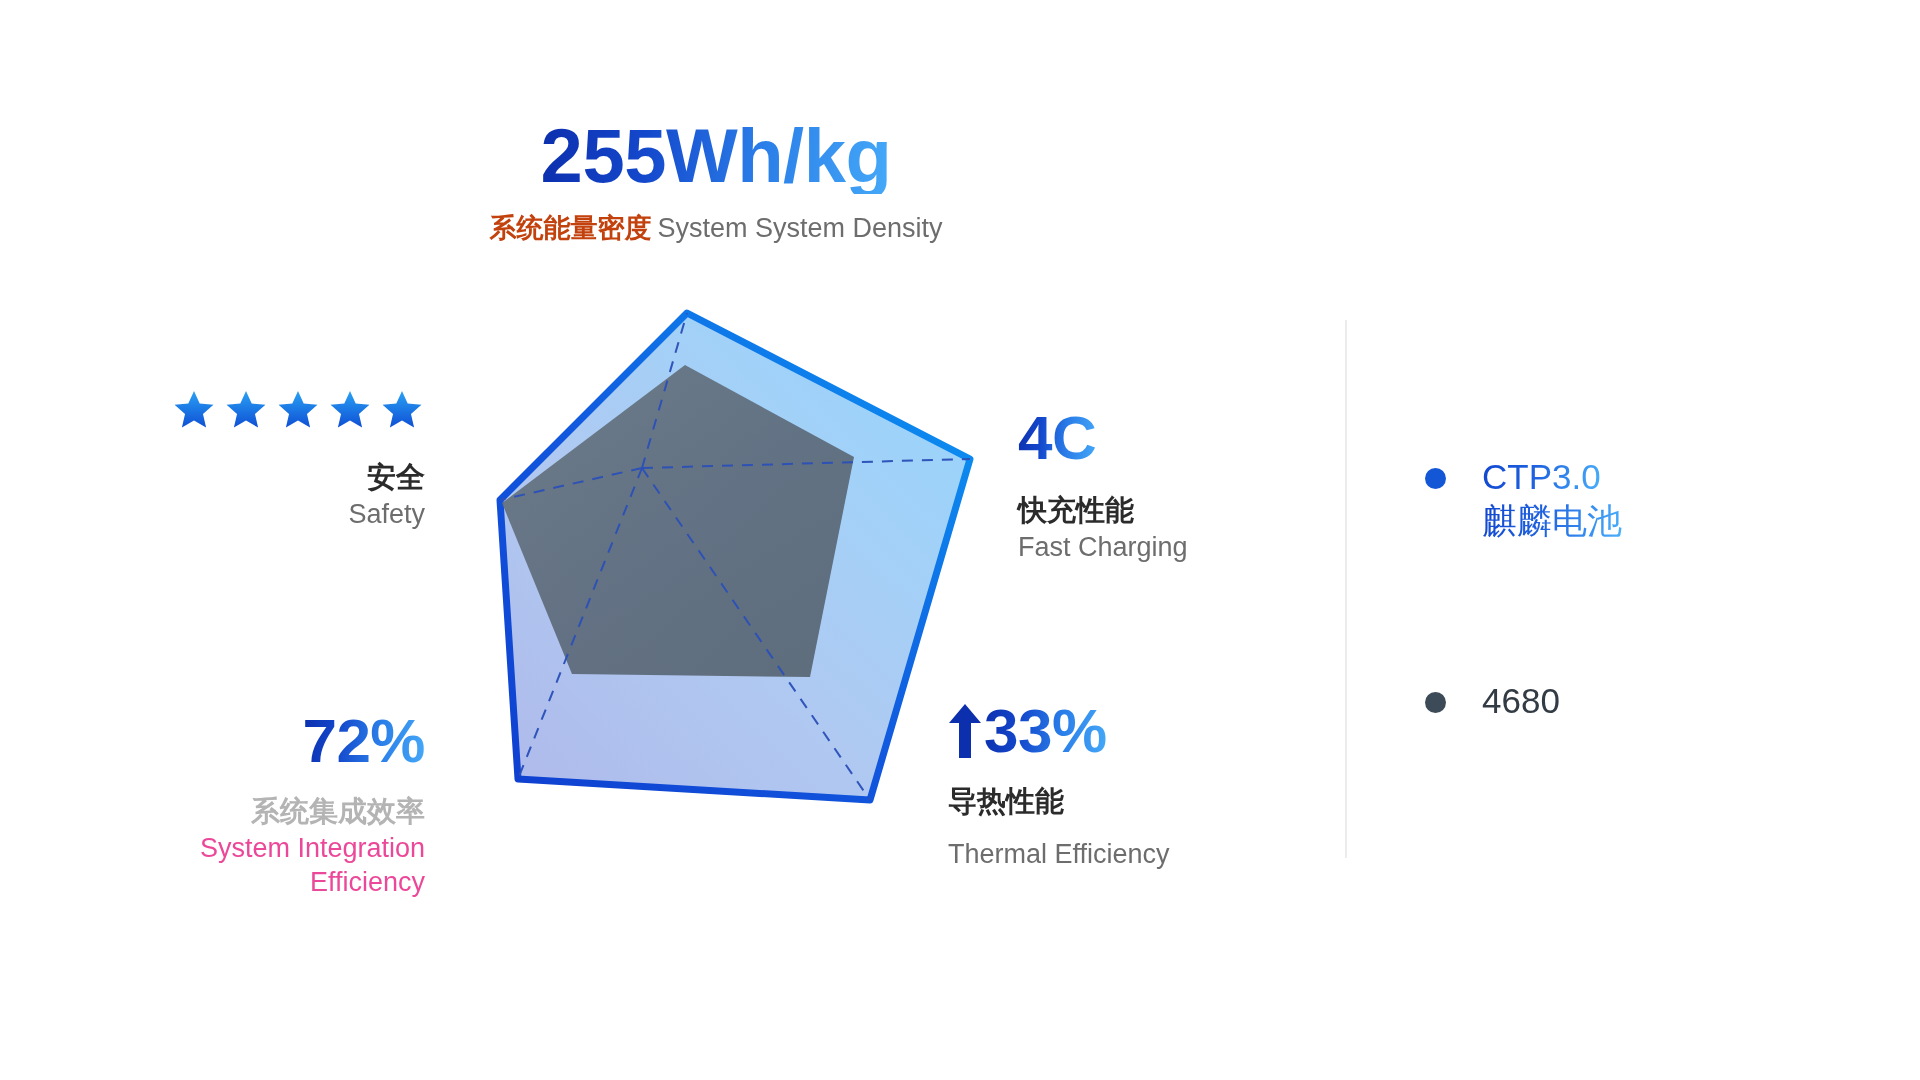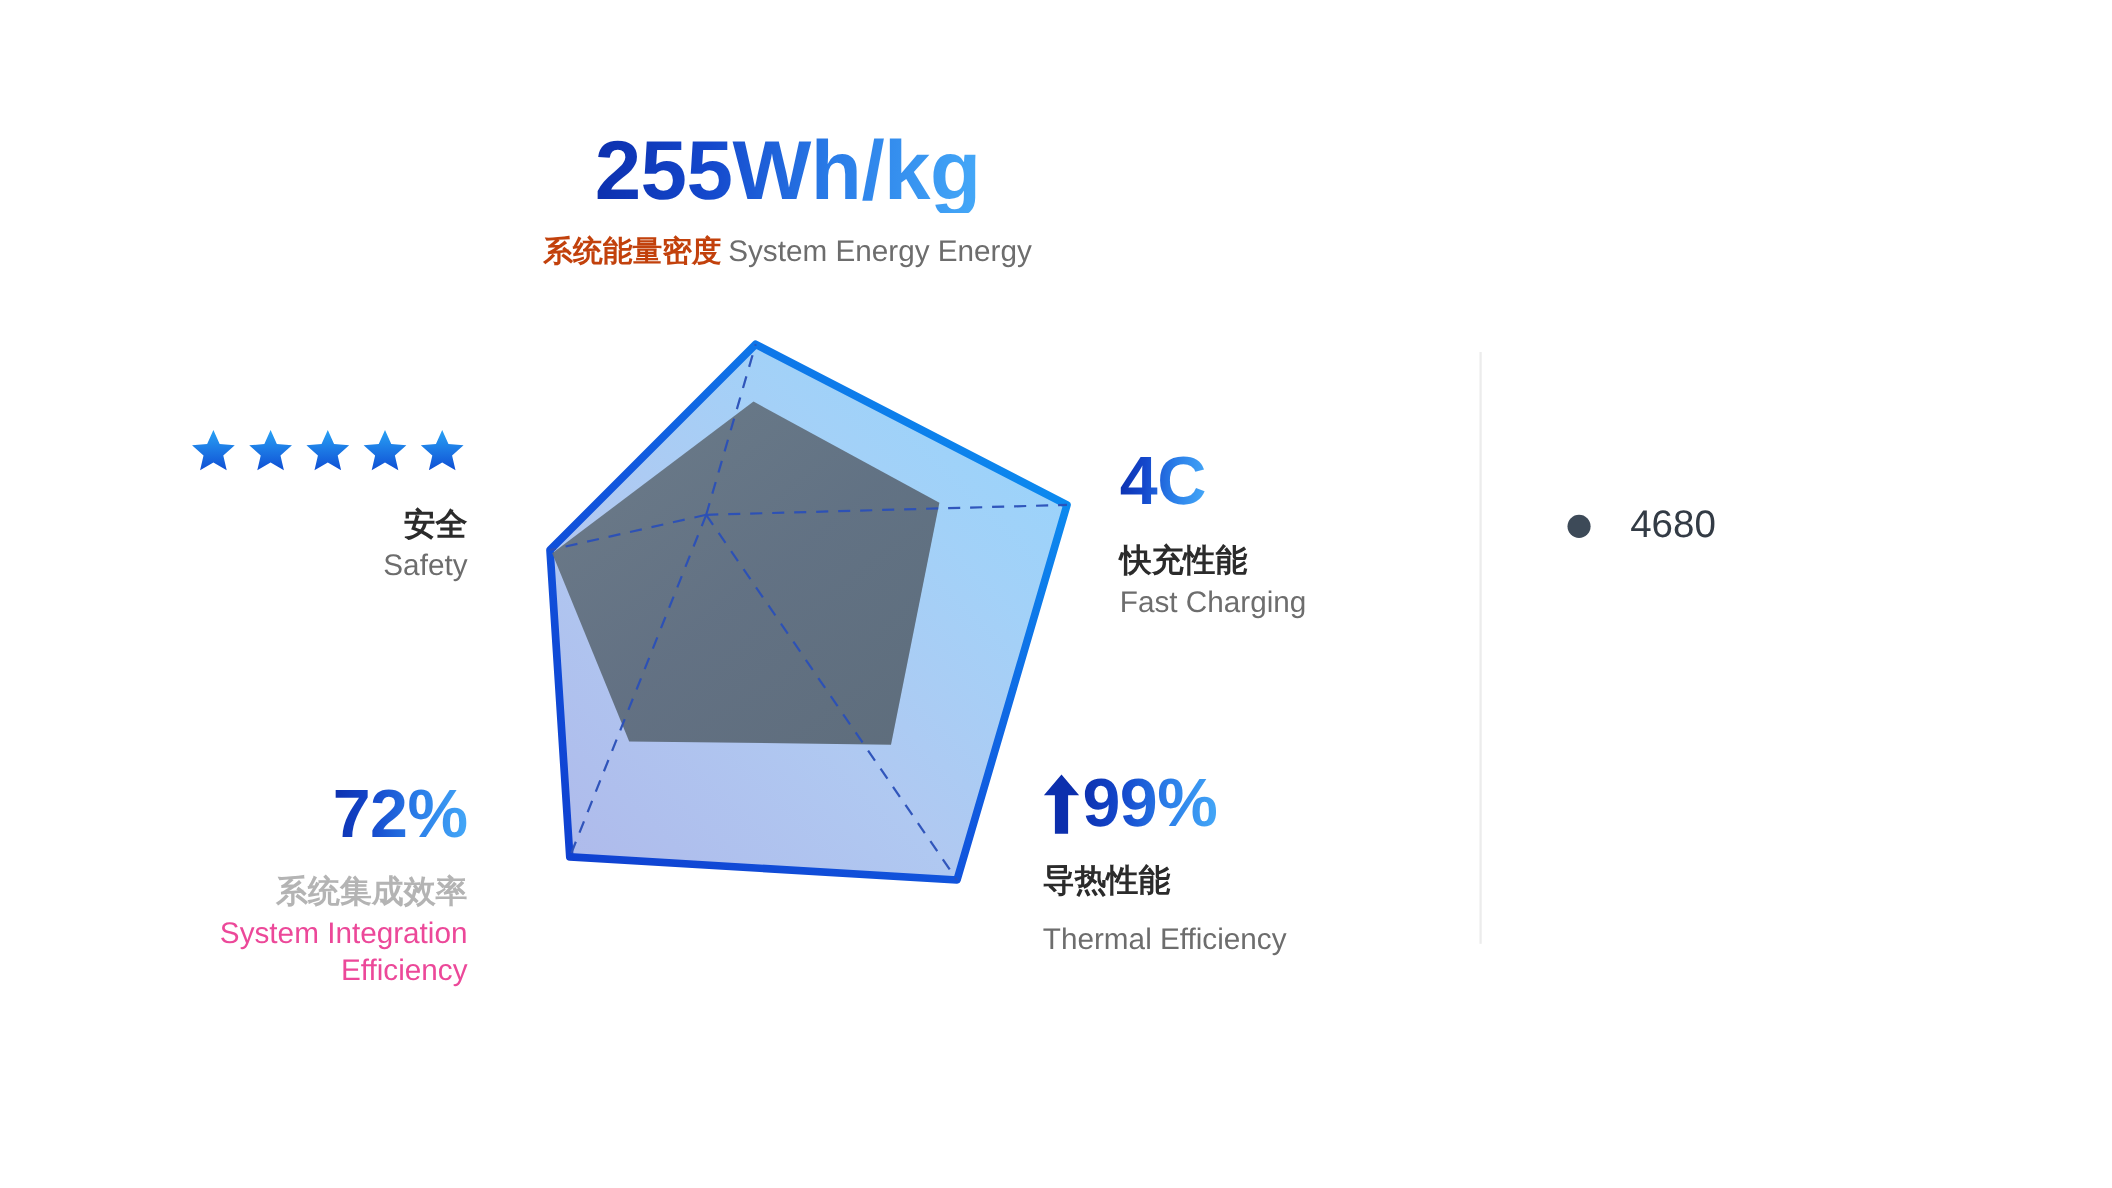--- a/index.html
+++ b/index.html
@@ -149,21 +149,21 @@
   #radar { position: absolute; left: 420px; top: 260px; }
 </style>
 </head>
 <body>
 
 <div id="stage">
 
   <div id="headline">
     <div class="grad-num" id="headline-value">255Wh/kg</div>
     <div id="headline-sub">
-      <span class="sub-cn">系统能量密度</span><span class="sub-en">System Energy Energy</span>
+      <span class="sub-cn">系统能量密度</span><span class="sub-en">System System Density</span>
     </div>
   </div>
 
   <div id="radar">
     <svg width="640" height="600" viewBox="0 0 640 600">
       <defs>
         <linearGradient id="outerFill" x1="0.08" y1="0.95" x2="0.92" y2="0.05">
           <stop offset="0%" stop-color="#a8b6ea"></stop>
           <stop offset="38%" stop-color="#a9c4f0"></stop>
           <stop offset="72%" stop-color="#9bcdf7"></stop>
@@ -242,29 +242,36 @@
     <div class="value grad-num">4C</div>
     <div class="cn">快充性能</div>
     <div class="en">Fast Charging</div>
   </div>
 
   <div class="metric" id="m-thermal">
     <div class="value">
       <svg id="arrow-up" width="34" height="58" viewBox="0 0 34 58">
         <polygon fill="#0c2fad" points="17,2 33,21 23,21 23,56 11,56 11,21 1,21"></polygon>
       </svg>
-      <span class="grad-num">99%</span>
+      <span class="grad-num">33%</span>
     </div>
     <div class="cn">导热性能</div>
     <div class="en">Thermal Efficiency</div>
   </div>
 
   <div id="divider"></div>
 
   <div id="legend">
+    <div class="legend-row">
+      <span class="legend-dot" style="background:#1457d6"></span>
+      <span class="legend-text">
+        <span class="legend-line lg-blue">CTP3.0</span><br>
+        <span class="legend-line lg-blue">麒麟电池</span>
+      </span>
+    </div>
     <div class="legend-row">
       <span class="legend-dot" style="background:#3d4a58"></span>
       <span class="legend-text">
         <span class="legend-line lg-dark">4680</span>
       </span>
     </div>
   </div>
 
 </div>
 

